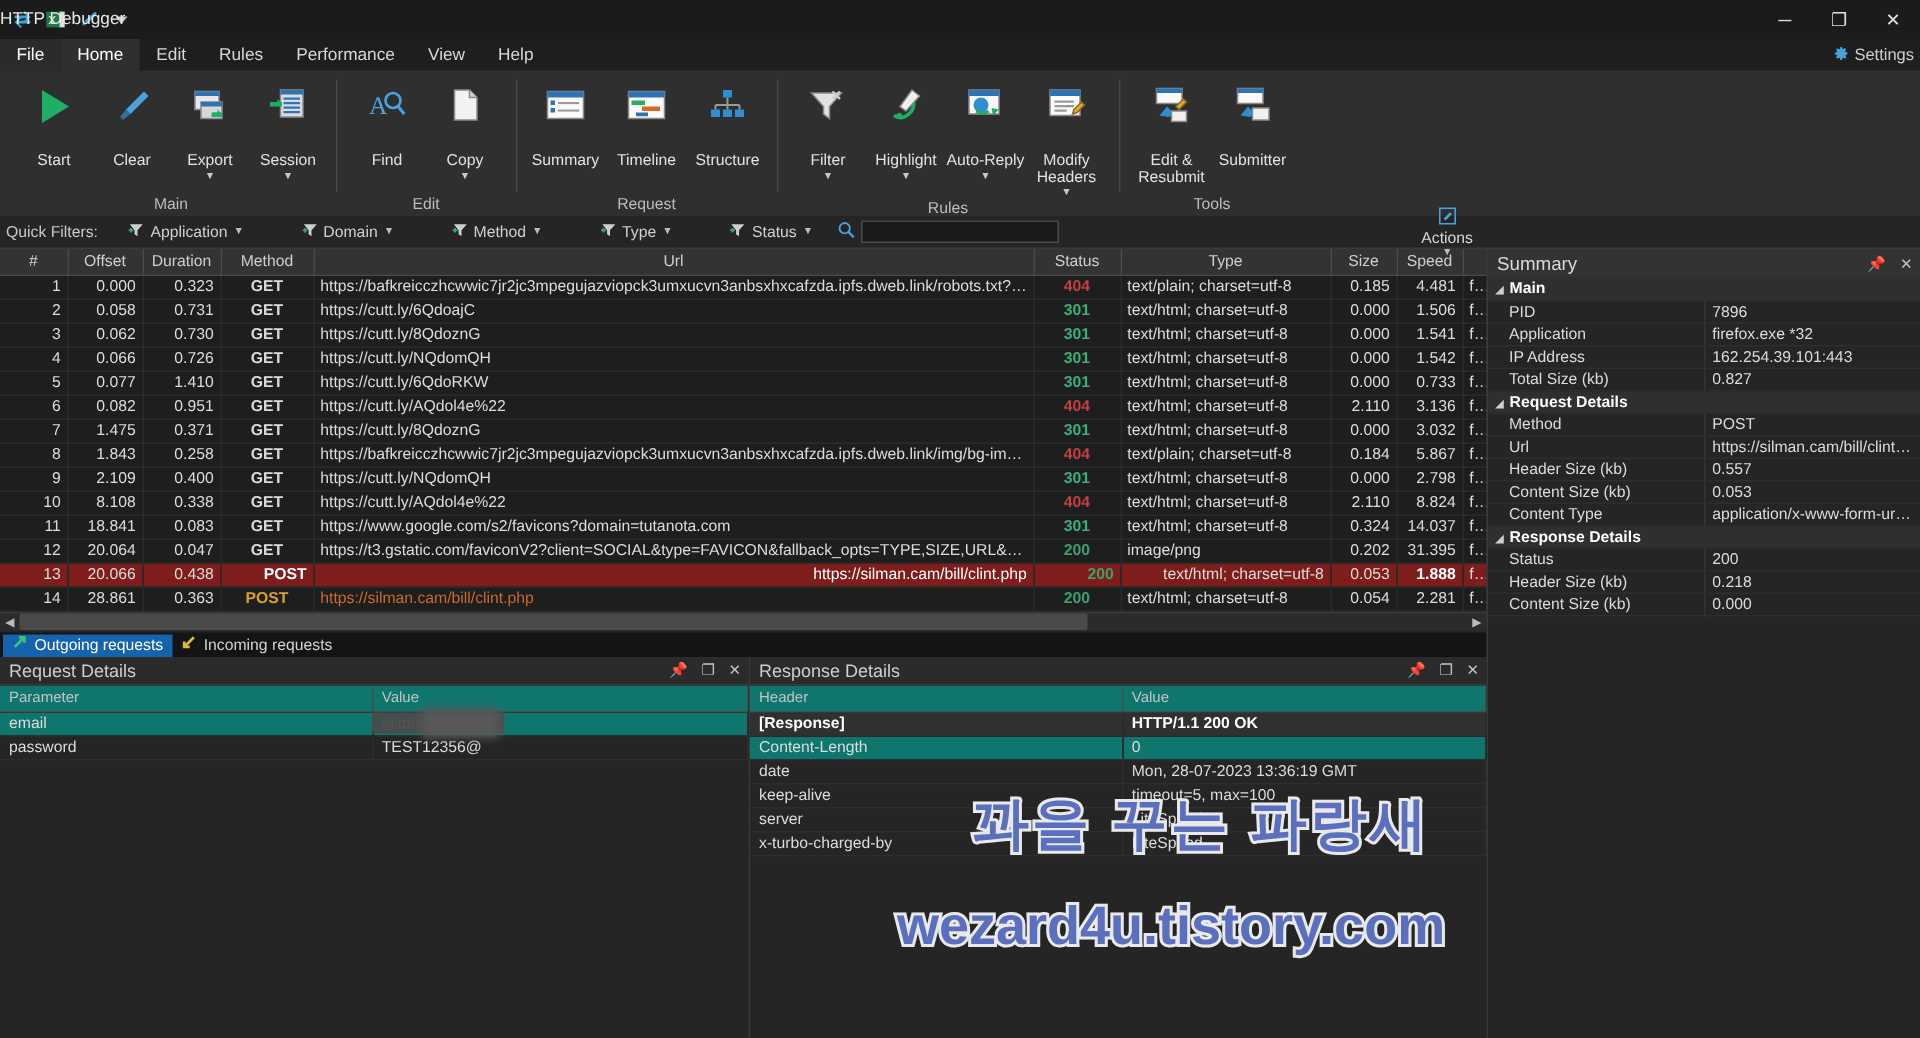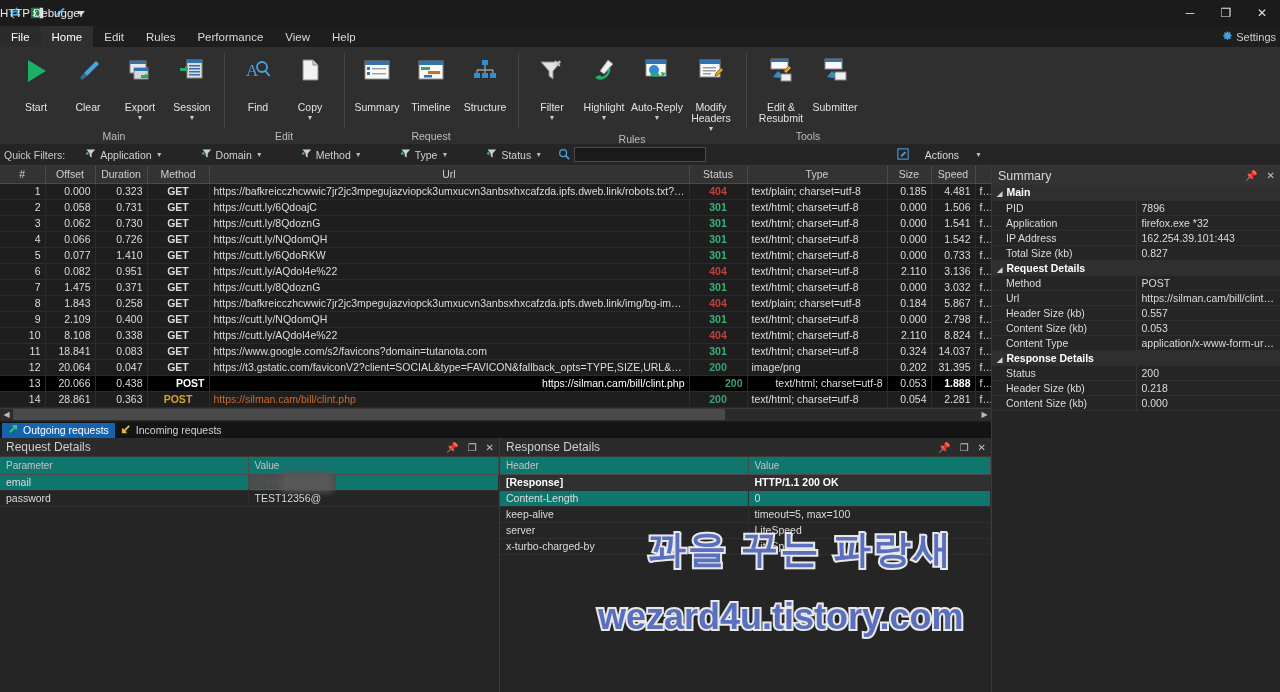--- a/index.html
+++ b/index.html
@@ -86,21 +86,21 @@
     font-size: 10.5px; color: #d0d0d0;
   }
   .qf-caret { font-size: 7px; color: #bbb; }
   .qf-search-wrap { display: flex; align-items: center; gap: 4px; margin-left: 8px; }
   .qf-input {
     width: 132px; height: 15px; background: #1a1a1a; border: 1px solid #4a4a4a;
     color: #ddd; font-size: 10.5px; padding: 0 3px;
   }
   .actions-btn {
     position: absolute; right: 298px; display: flex; align-items: center;
-    gap: 16px; font-size: 10.5px; color: #d8d8d8;
+    gap: 0; font-size: 10.5px; color: #d8d8d8; flex-direction: column;
   }
 
   
   .body-area { display: flex; height: 557px; }
   .left-col { width: 991px; display: flex; flex-direction: column; }
   .right-col { width: 289px; background: #2a2a2a; border-left: 1px solid #3a3a3a;
                display: flex; flex-direction: column; }
 
   
   .grid-wrap { height: 256px; background: #1e1e1e; display: flex; flex-direction: column; }
@@ -108,21 +108,21 @@
   table.grid th {
     background: #333333; color: #cfcfcf; font-weight: normal; font-size: 10.5px;
     height: 17px; border-right: 1px solid #4b4b4b; border-bottom: 1px solid #4b4b4b;
     padding: 0 4px;
   }
   table.grid td {
     height: 16px; font-size: 10.5px; border-bottom: 1px solid #2b2b2b;
     border-right: 1px solid #2b2b2b; padding: 0 4px; white-space: nowrap;
     overflow: hidden; text-overflow: ellipsis; color: #ddd;
   }
-  tr.row.sel td { background: #000000; text-align: right; }
+  tr.row.sel td { background: #7f1d1d; text-align: right; }
   tr.row.sel td.url { color: #ffffff; }
   td.num, td.offset, td.dur { text-align: right; color: #e0e0e0; }
   td.method { text-align: center; font-weight: bold; color: #e8e8e8; }
   td.method.post { color: #ffffff; }
   td.method.post-alt { color: #d8a22a; }
   td.url { color: #6f9ad8; }
   td.url.post-alt { color: #c96b2c; }
   td.status { text-align: center; font-weight: bold; }
   td.status.s404 { color: #c34040; }
   td.status.s301 { color: #3bb07a; }
@@ -843,20 +843,24 @@
               <tbody id="resp-body">
                   <tr class="bold">
                     <td>[Response]</td>
                     <td>HTTP/1.1 200 OK</td>
                   </tr>
                   <tr class="alt">
                     <td>Content-Length</td>
                     <td>0</td>
                   </tr>
                   <tr>
+                    <td>date</td>
+                    <td>Mon, 28-07-2023 13:36:19 GMT</td>
+                  </tr>
+                  <tr>
                     <td>keep-alive</td>
                     <td>timeout=5, max=100</td>
                   </tr>
                   <tr>
                     <td>server</td>
                     <td>LiteSpeed</td>
                   </tr>
                   <tr>
                     <td>x-turbo-charged-by</td>
                     <td>LiteSpeed</td>

